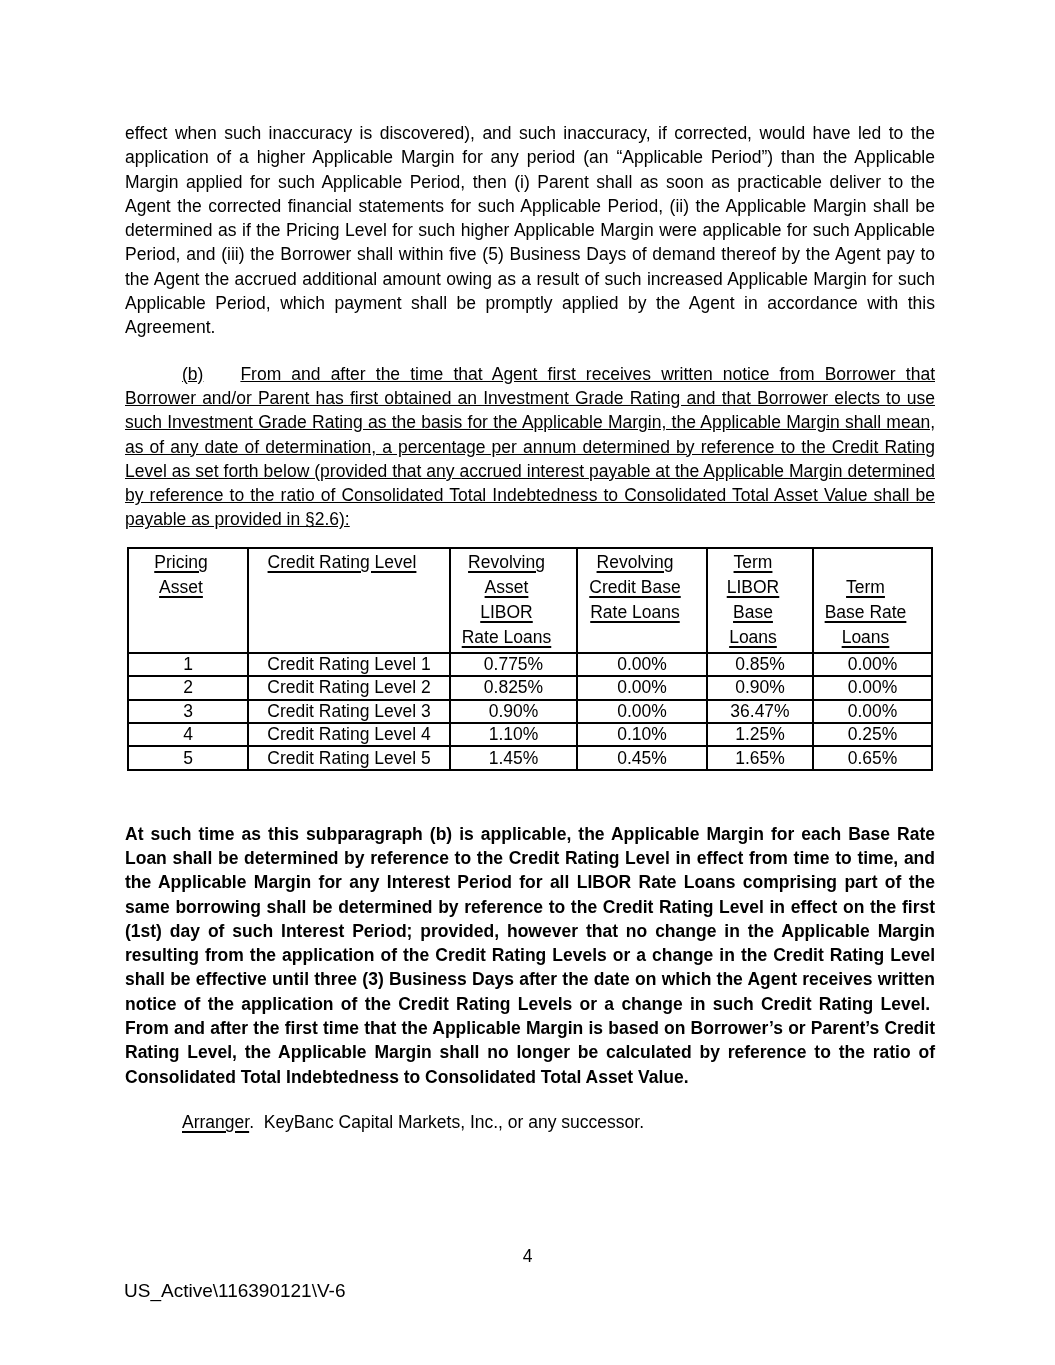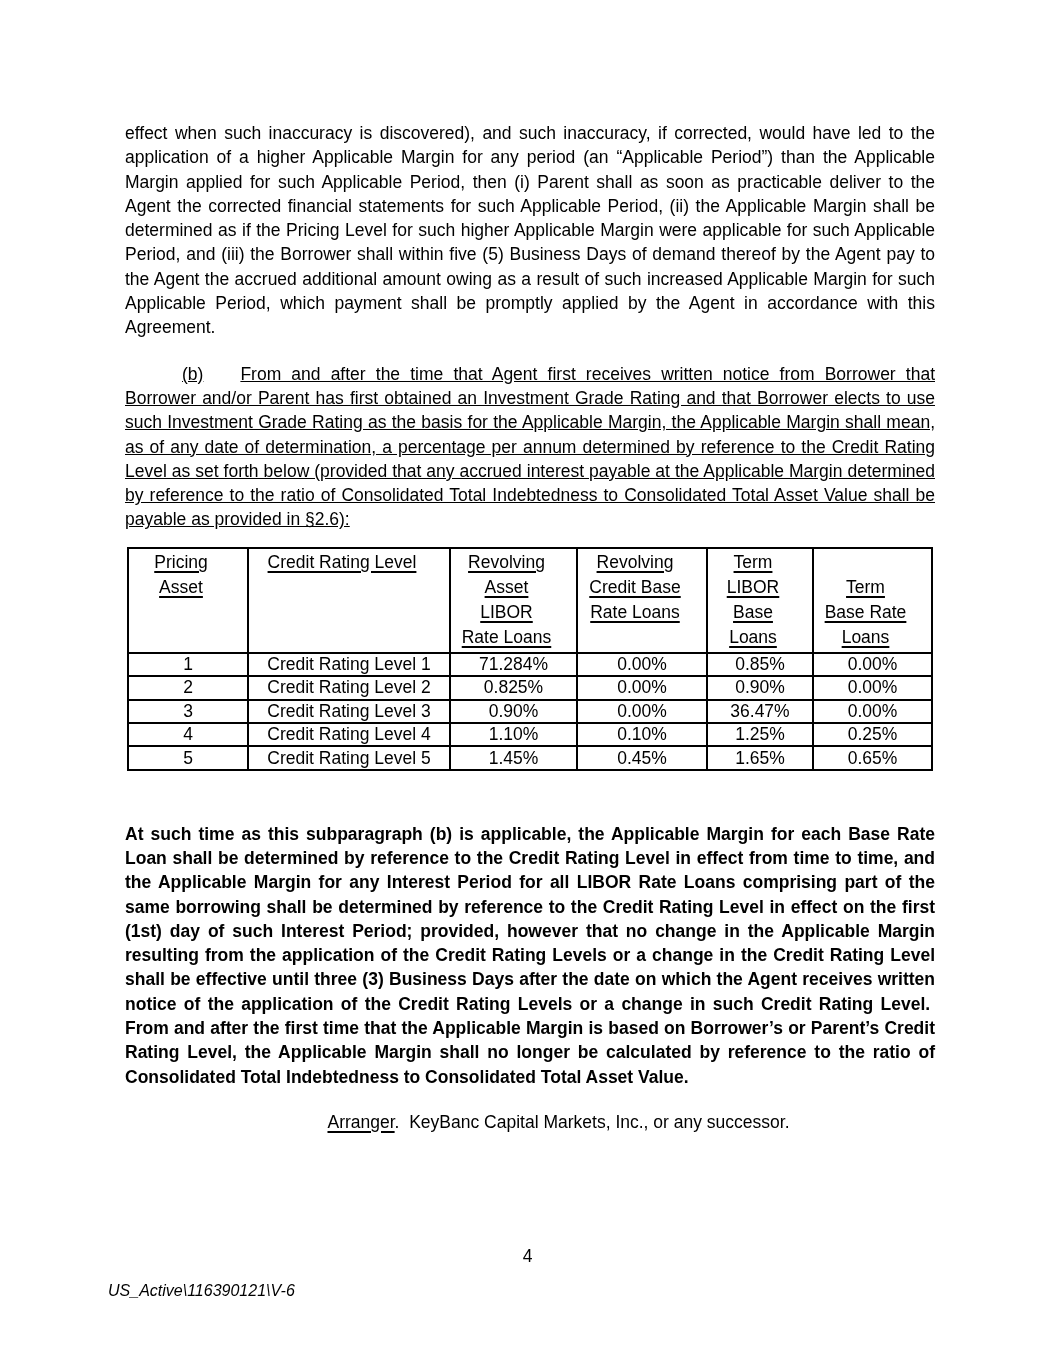--- a/index.html
+++ b/index.html
@@ -17,21 +17,21 @@
     box-sizing: border-box;
   }
   .para {
     margin: 0;
     font-size: 17.5px;
     line-height: 24.3px;
     text-align: justify;
   }
   .para-b { margin-top: 22px; text-decoration: underline; }
   .para-after-table { margin-top: 51px; font-weight: bold; }
-  .def-para { margin-top: 21px; text-align: center; }
+  .def-para { margin-top: 21px; text-align: left; }
   .tab-a { display: inline-block; width: 57px; }
   .tab-b { display: inline-block; width: 37px; }
   .underlined {
     text-decoration: underline;
     text-decoration-thickness: 2px;
     text-underline-offset: 3px;
   }
   table.pricing {
     border-collapse: collapse;
     table-layout: fixed;
@@ -65,24 +65,23 @@
   .page-number {
     position: absolute;
     top: 1244px; left: 0;
     width: 1055px;
     text-align: center;
     font-size: 17.5px;
     line-height: 24px;
   }
   .doc-id {
     position: absolute;
-    top: 1283px; left: 108px;
-    font-size: 16px;
+    top: 1283px; left: 124px;
+    font-size: 19px;
     line-height: 16px;
-    font-style: italic;
   }
 </style>
 </head>
 <body>
 
 <div class="page">
 
   <p class="para">effect when such inaccuracy is discovered), and such inaccuracy, if corrected, would have led to the application of a higher Applicable Margin for any period (an “Applicable Period”) than the Applicable Margin applied for such Applicable Period, then (i) Parent shall as soon as practicable deliver to the Agent the corrected financial statements for such Applicable Period, (ii) the Applicable Margin shall be determined as if the Pricing Level for such higher Applicable Margin were applicable for such Applicable Period, and (iii) the Borrower shall within five (5) Business Days of demand thereof by the Agent pay to the Agent the accrued additional amount owing as a result of such increased Applicable Margin for such Applicable Period, which payment shall be promptly applied by the Agent in accordance with this Agreement.</p>
 
   <p class="para para-b"><span class="tab-a"></span><span>(b)</span><span class="tab-b"></span><span>From and after the time that Agent first receives written notice from Borrower that Borrower and/or Parent has first obtained an Investment Grade Rating and that Borrower elects to use such Investment Grade Rating as the basis for the Applicable Margin, the Applicable Margin shall mean, as of any date of determination, a percentage per annum determined by reference to the Credit Rating Level as set forth below (provided that any accrued interest payable at the Applicable Margin determined by reference to the ratio of Consolidated Total Indebtedness to Consolidated Total Asset Value shall be payable as provided in §2.6):</span></p>
@@ -126,21 +125,21 @@
           <div class="hl">Term</div>
           <div class="hl">Base Rate</div>
           <div class="hl">Loans</div>
         </th>
       </tr>
     </thead>
     <tbody>
       <tr>
         <td>1</td>
         <td>Credit Rating Level 1</td>
-        <td>71.284%</td>
+        <td>0.775%</td>
         <td>0.00%</td>
         <td>0.85%</td>
         <td>0.00%</td>
       </tr>
       <tr>
         <td>2</td>
         <td>Credit Rating Level 2</td>
         <td>0.825%</td>
         <td>0.00%</td>
         <td>0.90%</td>

